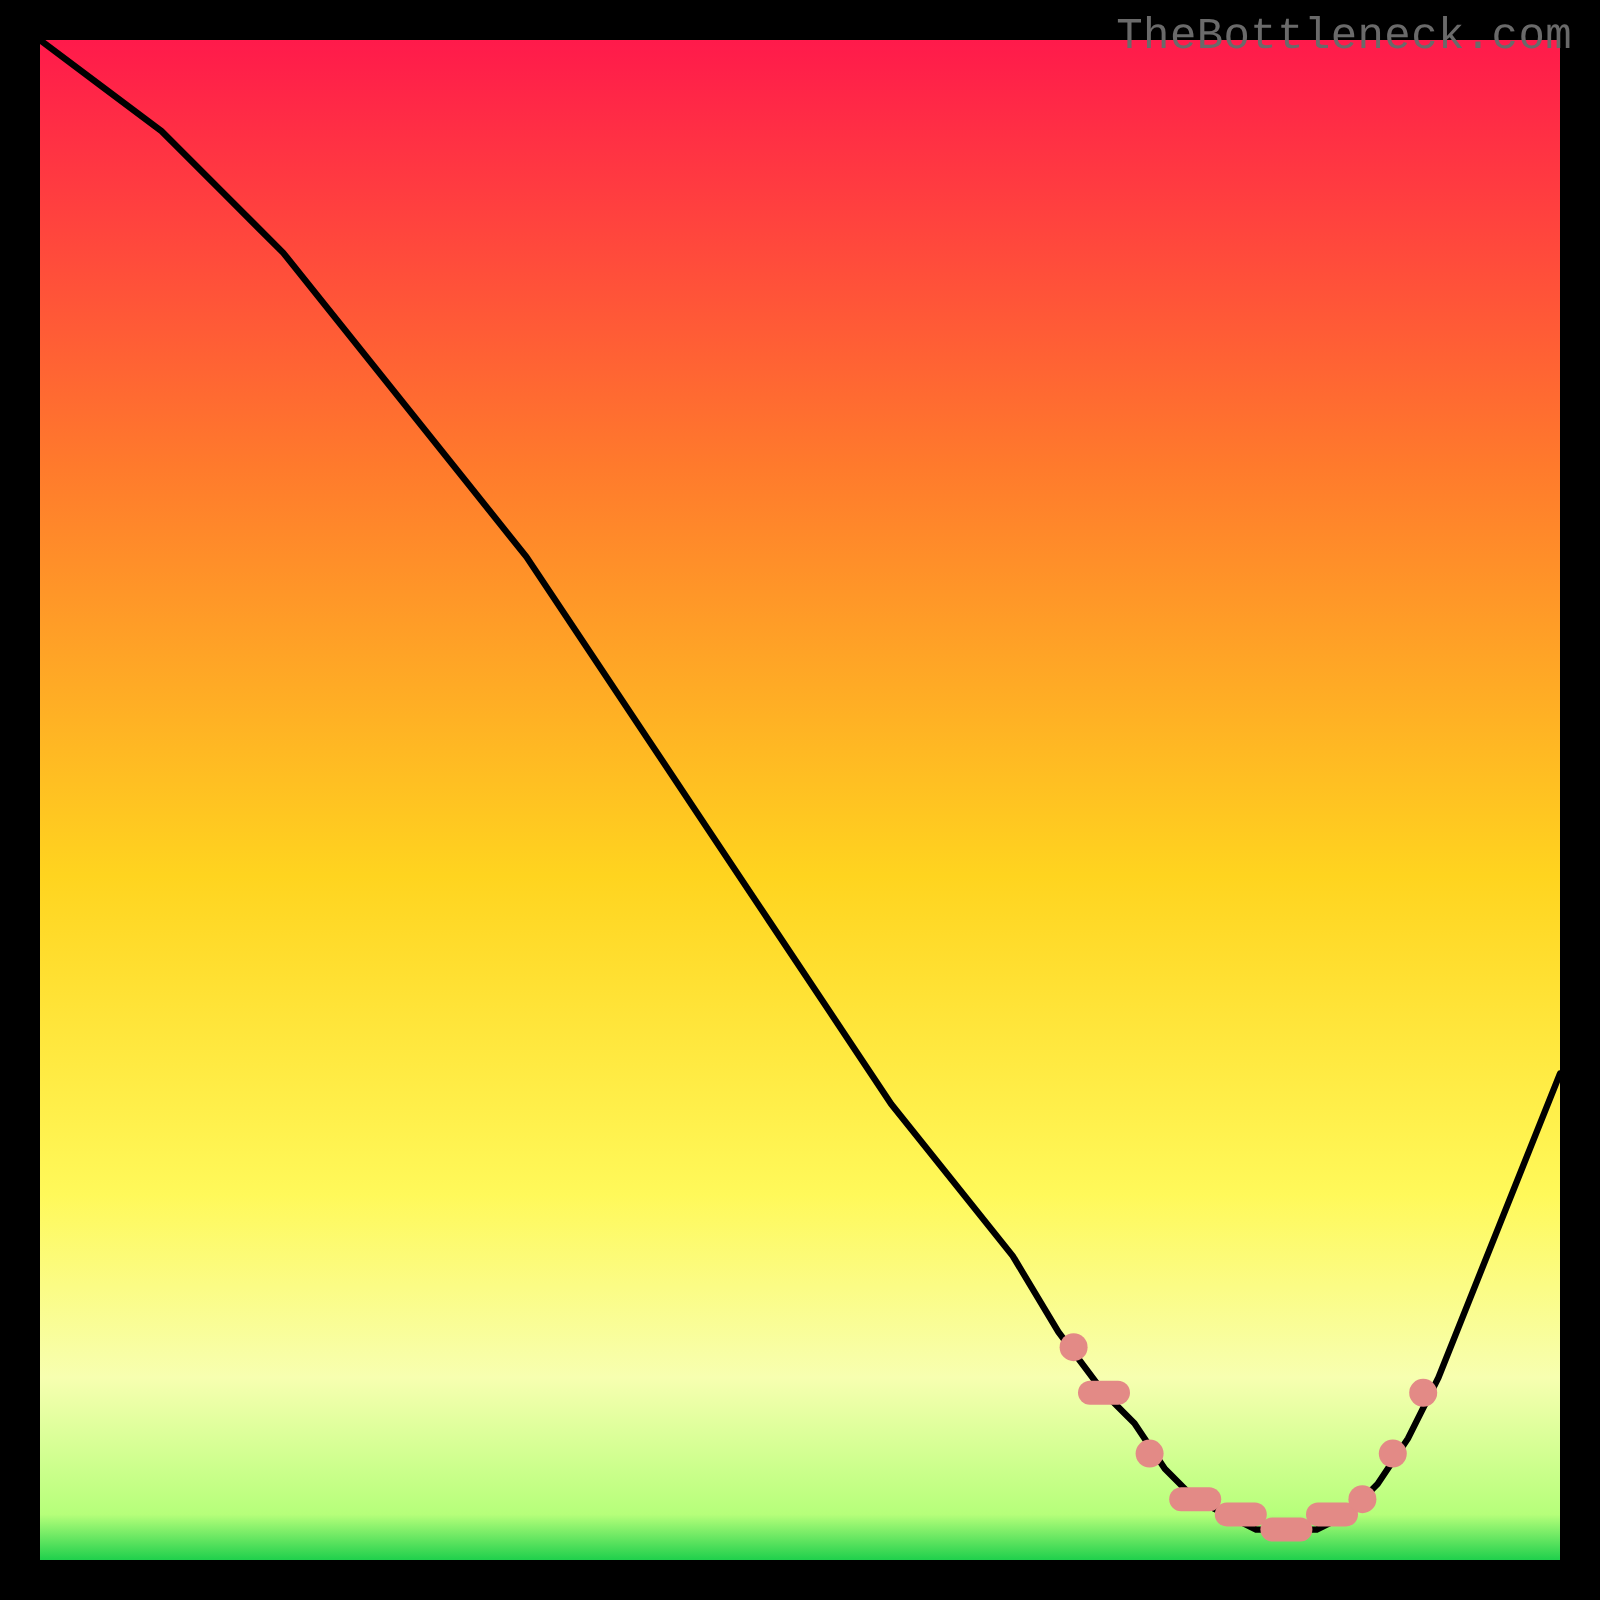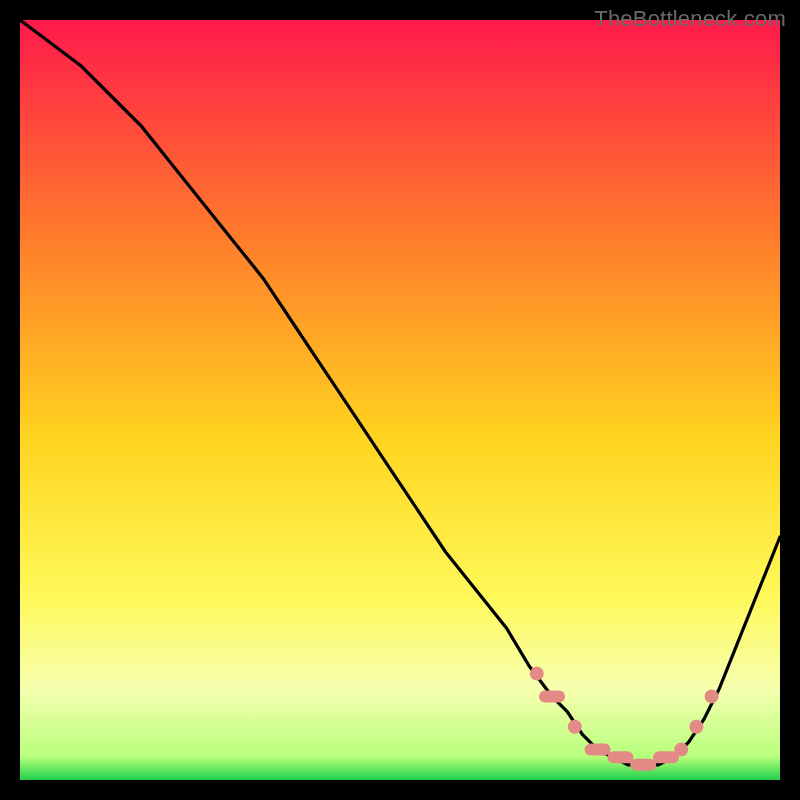--- a/index.html
+++ b/index.html
@@ -8,20 +8,21 @@
     width: 800px;
     height: 800px;
     background: #000;
     font-family: Arial, Helvetica, sans-serif;
     overflow: hidden;
   }
   .stage {
     position: relative;
     width: 800px;
     height: 608px;
+    font-family: Liberation Mono, monospace;
   }
   .plot-area {
     position: absolute;
     left: 20px;
     top: 20px;
     width: 760px;
     height: 760px;
   }
   .watermark {
     position: absolute;

